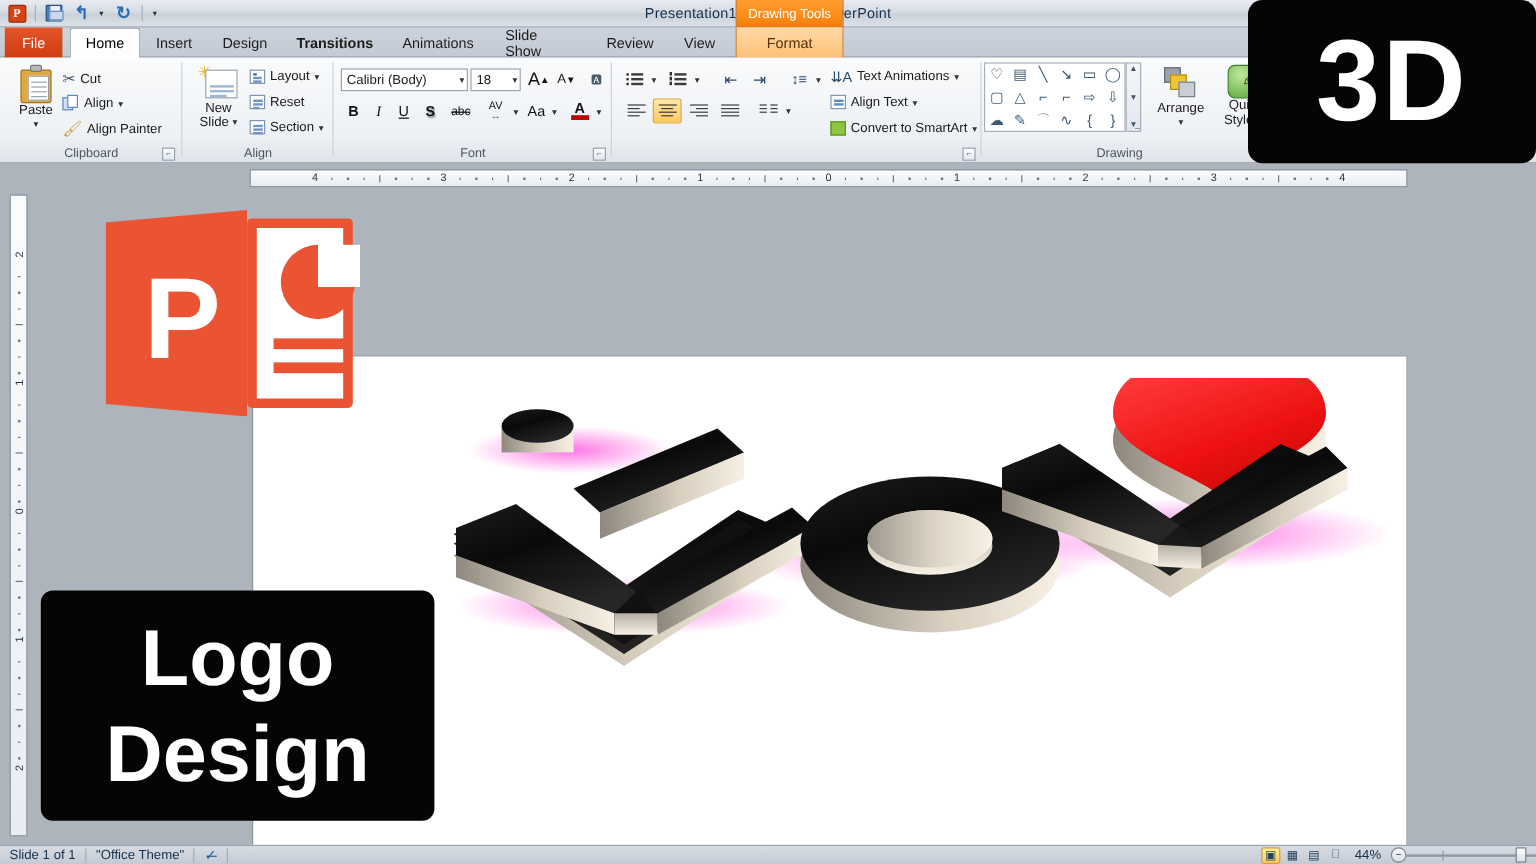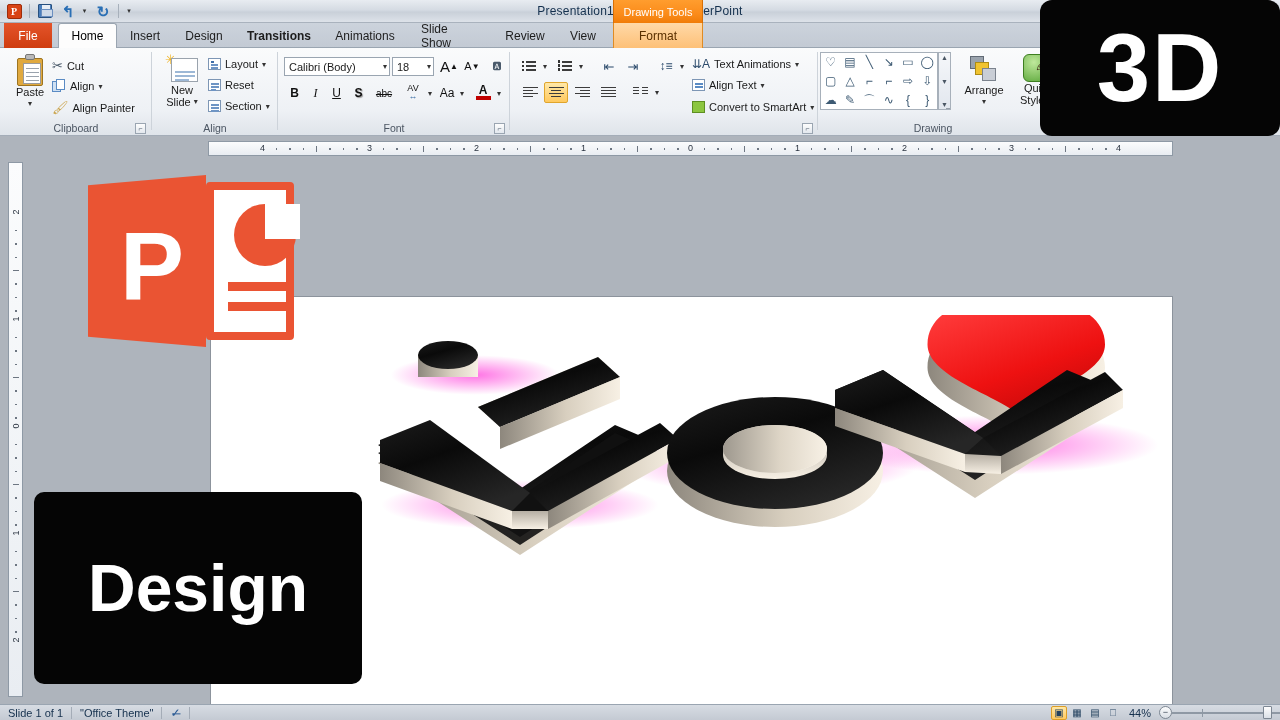--- a/index.html
+++ b/index.html
@@ -768,20 +768,21 @@
       <path d="M0,58 L130,104 L130,122 L0,76 Z" fill="url(#bev)"></path>
       <path d="M148,88 L270,22 L288,40 L166,106 Z" fill="url(#blk)"></path>
       <path d="M166,106 L288,40 L288,58 L166,124 Z" fill="url(#bev)"></path>
       <path d="M130,104 L166,106 L166,124 L130,122 Z" fill="url(#bev2)"></path>
     </g>
   </svg>
 </div>
 
 <div id="badge3d">3D</div>
 <div id="badgelogo">
+  <span>Logo</span>
   <span>Design</span>
 </div>
 
 <div id="statusbar">
   <span style="padding-left:8px;">Slide 1 of 1</span>
   <span class="sb-sep"></span>
   <span>"Office Theme"</span>
   <span class="sb-sep"></span>
   <span style="color:#2a5a94;font-size:12px;">✓̶</span>
   <span class="sb-sep"></span>

